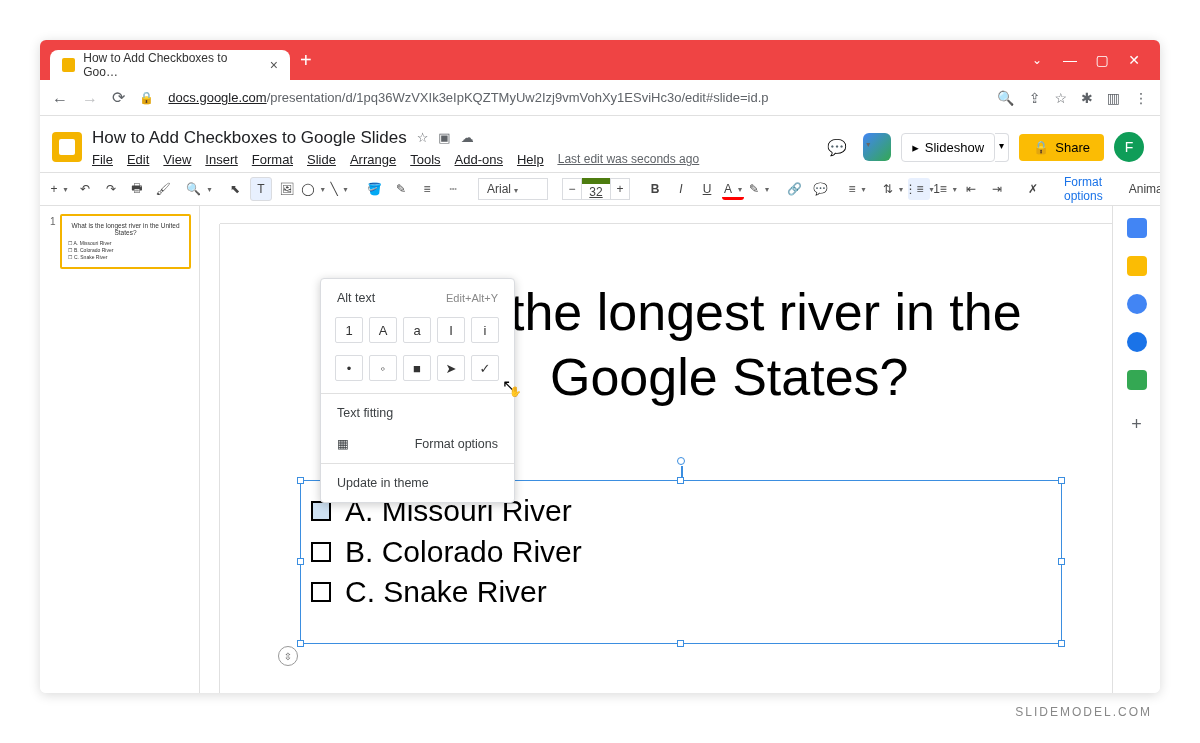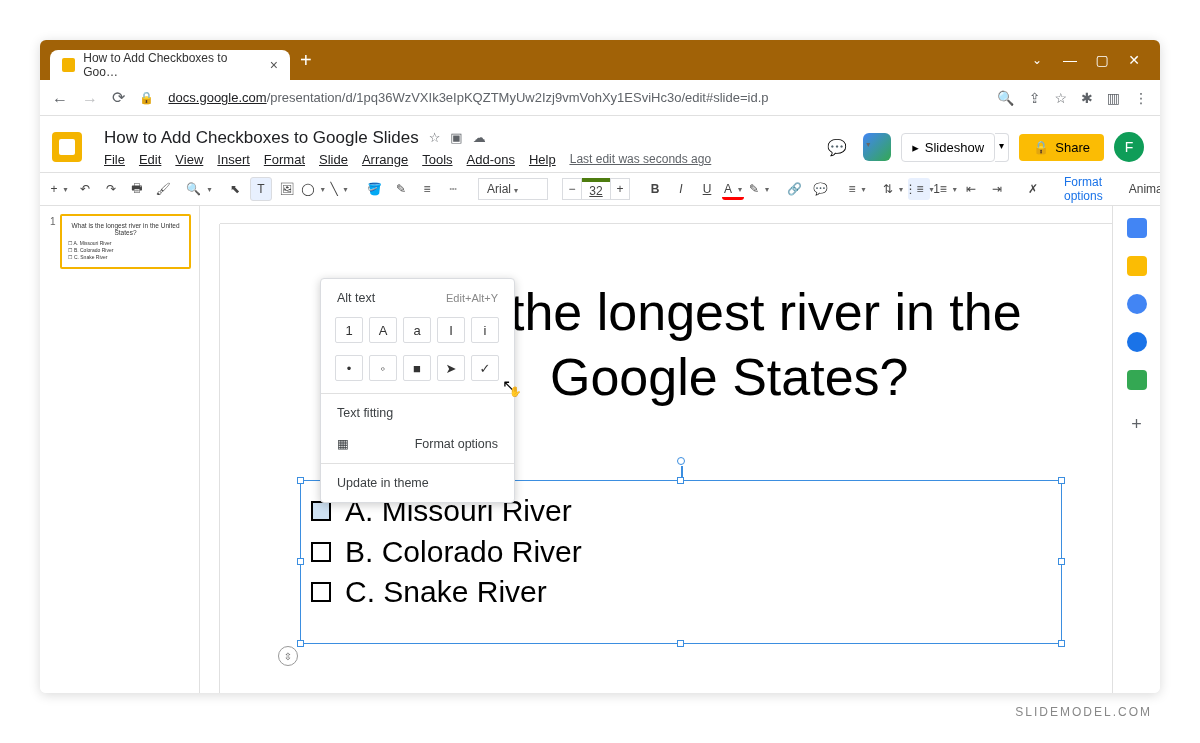--- a/index.html
+++ b/index.html
@@ -1,32 +1,32 @@
 <!DOCTYPE html>
 <html><head>
 <meta charset="utf-8">
 <style>
 * { margin: 0; padding: 0; box-sizing: border-box; font-family: Arial, "Helvetica Neue", sans-serif; }
 body { background: #fff; width: 1200px; height: 743px; overflow: hidden; position: relative; }
 .window { position: absolute; left: 40px; top: 40px; right: 40px; bottom: 50px; background: #fff; border-radius: 6px; box-shadow: 0 2px 12px rgba(0,0,0,.15); overflow: hidden; display: flex; flex-direction: column; }
-.titlebar { height: 40px; background: #a16207; display: flex; align-items: center; padding: 0 10px; }
+.titlebar { height: 40px; background: #ef4444; display: flex; align-items: center; padding: 0 10px; }
 .tab { background: #fff; height: 30px; margin-top: 10px; border-radius: 8px 8px 0 0; display: flex; align-items: center; padding: 0 12px; gap: 8px; font-size: 12px; color: #333; max-width: 240px; }
 .tab .favicon { width: 14px; height: 14px; background: #f4b400; border-radius: 2px; }
 .tab .close { font-size: 14px; color: #555; margin-left: 6px; }
 .newtab { color: #fff; font-size: 20px; margin-left: 10px; }
 .titlebar-spacer { flex: 1; }
 .winbtn { color: #fff; width: 32px; text-align: center; font-size: 14px; }
 .chev { color: #fff; font-size: 12px; margin-right: 12px; }
 .addrbar { height: 36px; background: #fff; border-bottom: 1px solid #e0e0e0; display: flex; align-items: center; padding: 0 12px; gap: 14px; font-size: 13px; color: #5f6368; }
 .addrbar .nav-ic { font-size: 16px; color: #5f6368; }
 .url { flex: 1; overflow: hidden; white-space: nowrap; }
 .url .host { color: #202124; text-decoration: underline; }
 .ext-ic { font-size: 14px; color: #5f6368; }
 
-.appbar { height: 56px; display: flex; align-items: center; padding: 6px 16px 0 12px; gap: 22px; }
+.appbar { height: 56px; display: flex; align-items: center; padding: 6px 16px 0 12px; gap: 10px; }
 .logo { width: 30px; height: 30px; background: #f4b400; border-radius: 4px; display: flex; align-items: center; justify-content: center; }
 .logo::after { content: ""; width: 16px; height: 16px; background: #fff; border-radius: 2px; }
 .doctitle { display: flex; flex-direction: column; }
 .doctitle .t { font-size: 17px; color: #202124; display: flex; align-items: center; gap: 10px; }
 .docicons { color: #5f6368; font-size: 13px; display: flex; gap: 10px; }
 .menus { display: flex; gap: 14px; font-size: 13px; color: #202124; margin-top: 4px; align-items: center; text-decoration: underline; }
 .lastedit { color: #5f6368; text-decoration: underline; font-size: 12px; }
 .spacer { flex: 1; }
 .appbar-right { display: flex; align-items: center; gap: 10px; }
 .icbtn { width: 32px; height: 32px; display: flex; align-items: center; justify-content: center; color: #5f6368; border-radius: 50%; }
@@ -37,21 +37,21 @@
 .avatar { width: 30px; height: 30px; border-radius: 50%; background: #0f9d58; color: #fff; display: flex; align-items: center; justify-content: center; font-size: 14px; }
 
 .toolbar { height: 34px; border-top: 1px solid #e0e0e0; border-bottom: 1px solid #e0e0e0; display: flex; align-items: center; padding: 0 8px; gap: 4px; font-size: 12px; color: #444; }
 .tb { padding: 4px 5px; display: flex; align-items: center; gap: 3px; border-radius: 3px; min-width: 22px; justify-content: center; }
 .tb.sel { background: #e8f0fe; }
 .tb.box { border: 1px solid #dadce0; }
 .sep { width: 1px; height: 20px; background: #e0e0e0; margin: 0 3px; }
 .font { border: 1px solid #dadce0; padding: 3px 8px; min-width: 70px; font-size: 12px; }
 .size { display: flex; align-items: center; }
 .size .sbtn { border: 1px solid #dadce0; width: 20px; height: 22px; display: flex; align-items: center; justify-content: center; }
-.size .sval { border-top: 4px solid #4d7c0f; border-bottom: 1px solid #dadce0; width: 28px; height: 22px; display: flex; align-items: center; justify-content: center; text-decoration: underline; }
+.size .sval { border-top: 6px solid #4d7c0f; border-bottom: 1px solid #dadce0; width: 28px; height: 22px; display: flex; align-items: center; justify-content: center; text-decoration: underline; }
 .drop::after { content: "▾"; font-size: 8px; margin-left: 3px; color: #666; }
 .tblink { color: #1a73e8; font-size: 12px; padding: 0 6px; }
 
 .work { flex: 1; display: flex; overflow: hidden; }
 .panel { width: 160px; background: #fff; border-right: 1px solid #e0e0e0; padding: 8px; }
 .thumb { border: 2px solid #f4b400; border-radius: 2px; background: #fff; padding: 6px; font-size: 6px; color: #333; position: relative; }
 .thumb .num { position: absolute; left: -12px; top: 0; font-size: 10px; color: #666; }
 .thumb .tt { text-align: center; font-size: 6.5px; margin-bottom: 4px; }
 .thumb .ti { font-size: 5px; line-height: 1.4; }
 

